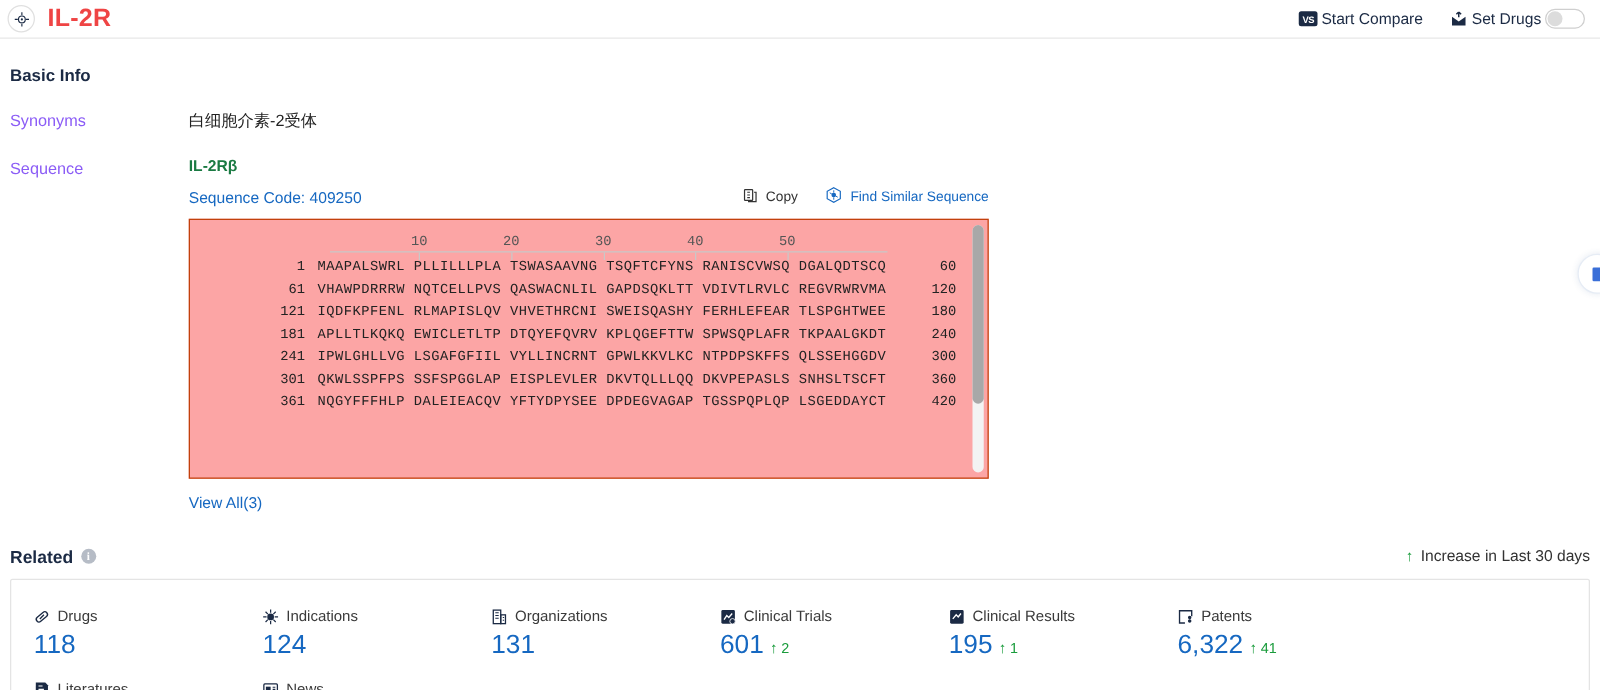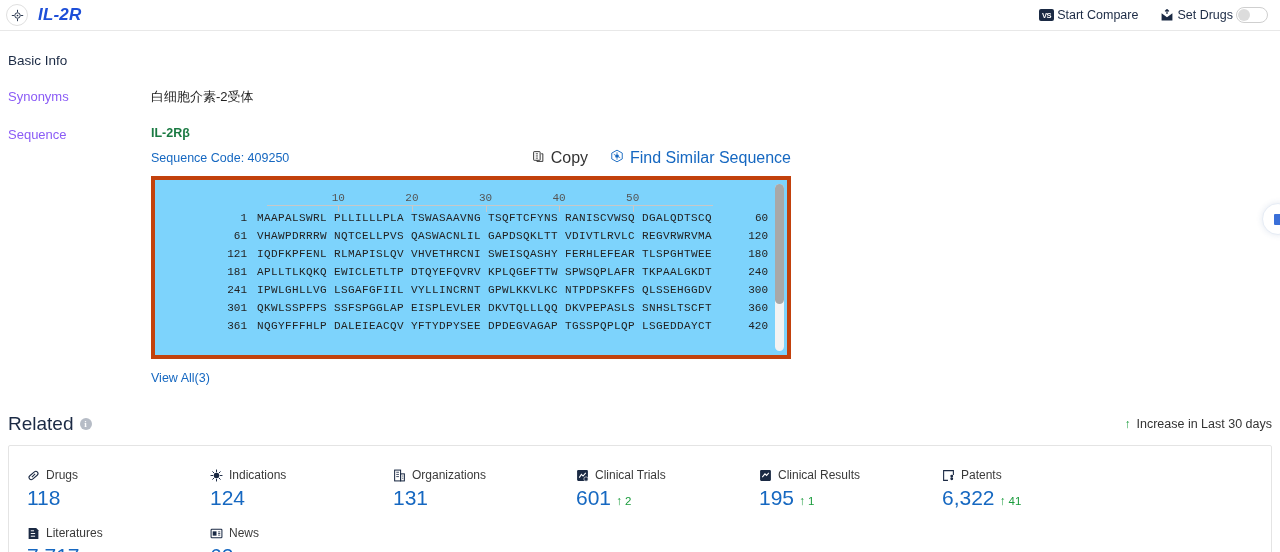--- a/index.html
+++ b/index.html
@@ -31,25 +31,24 @@
   }
   .brand-logo {
     width: 22px; height: 22px;
     border-radius: 50%;
     border: 1px solid #e0e0e0;
     display: flex; align-items: center; justify-content: center;
     color: #1b2a44;
     flex: none;
   }
   .brand-title {
-    font-size: 17px;
+    font-size: 20px;
     font-weight: bold;
-    color: #1d4ed8;
+    color: #ef4444;
     letter-spacing: .2px;
-    font-style: italic;
   }
   .header-right {
     margin-left: auto;
     display: flex;
     align-items: center;
     gap: 22px;
     padding-right: 4px;
   }
   .hdr-action {
     display: flex; align-items: center; gap: 3px;
@@ -83,21 +82,21 @@
     width: 12px; height: 12px;
     border-radius: 50%;
     background: #dcdcdc;
   }
 
   
   .content { padding: 0 8px; position: relative; }
 
   .section-title {
     font-size: 13.5px;
-    font-weight: normal;
+    font-weight: bold;
     color: #1b2a44;
     margin: 22px 0 0 0;
   }
 
   .info-row {
     display: flex;
     margin-top: 20px;
   }
   .info-label {
     width: 143px;
@@ -125,34 +124,34 @@
     cursor: pointer;
   }
   .seq-tools {
     margin-left: auto;
     display: flex;
     align-items: center;
     gap: 22px;
   }
   .tool {
     display: flex; align-items: center; gap: 6px;
-    font-size: 16px;
+    font-size: 11px;
     cursor: pointer;
     justify-content: space-between;
   }
   .tool.copy { color: #333; }
   .tool.similar { color: #1668c1; }
 
   
   .seq-box {
     margin-top: 9px;
     width: 640px;
-    height: 183px;
-    background: #7dd3fc;
-    border: 4px solid #c2410c;
+    height: 208px;
+    background: #fca5a5;
+    border: 1px solid #c2410c;
     position: relative;
     overflow: hidden;
   }
   .seq-inner {
     padding: 8px 0 0 0;
     font-family: "Liberation Mono", monospace;
     font-size: 11px;
     color: #222;
   }
   .ruler {
@@ -227,22 +226,22 @@
     display: inline-block;
   }
 
   
   .related-head {
     display: flex;
     align-items: center;
     margin-top: 28px;
   }
   .related-title {
-    font-size: 19px;
-    font-weight: normal;
+    font-size: 14px;
+    font-weight: bold;
     color: #1b2a44;
   }
   .info-dot {
     width: 12px; height: 12px;
     border-radius: 50%;
     background: #b6bcc6;
     color: #fff;
     font-size: 9px;
     font-weight: bold;
     display: flex; align-items: center; justify-content: center;

